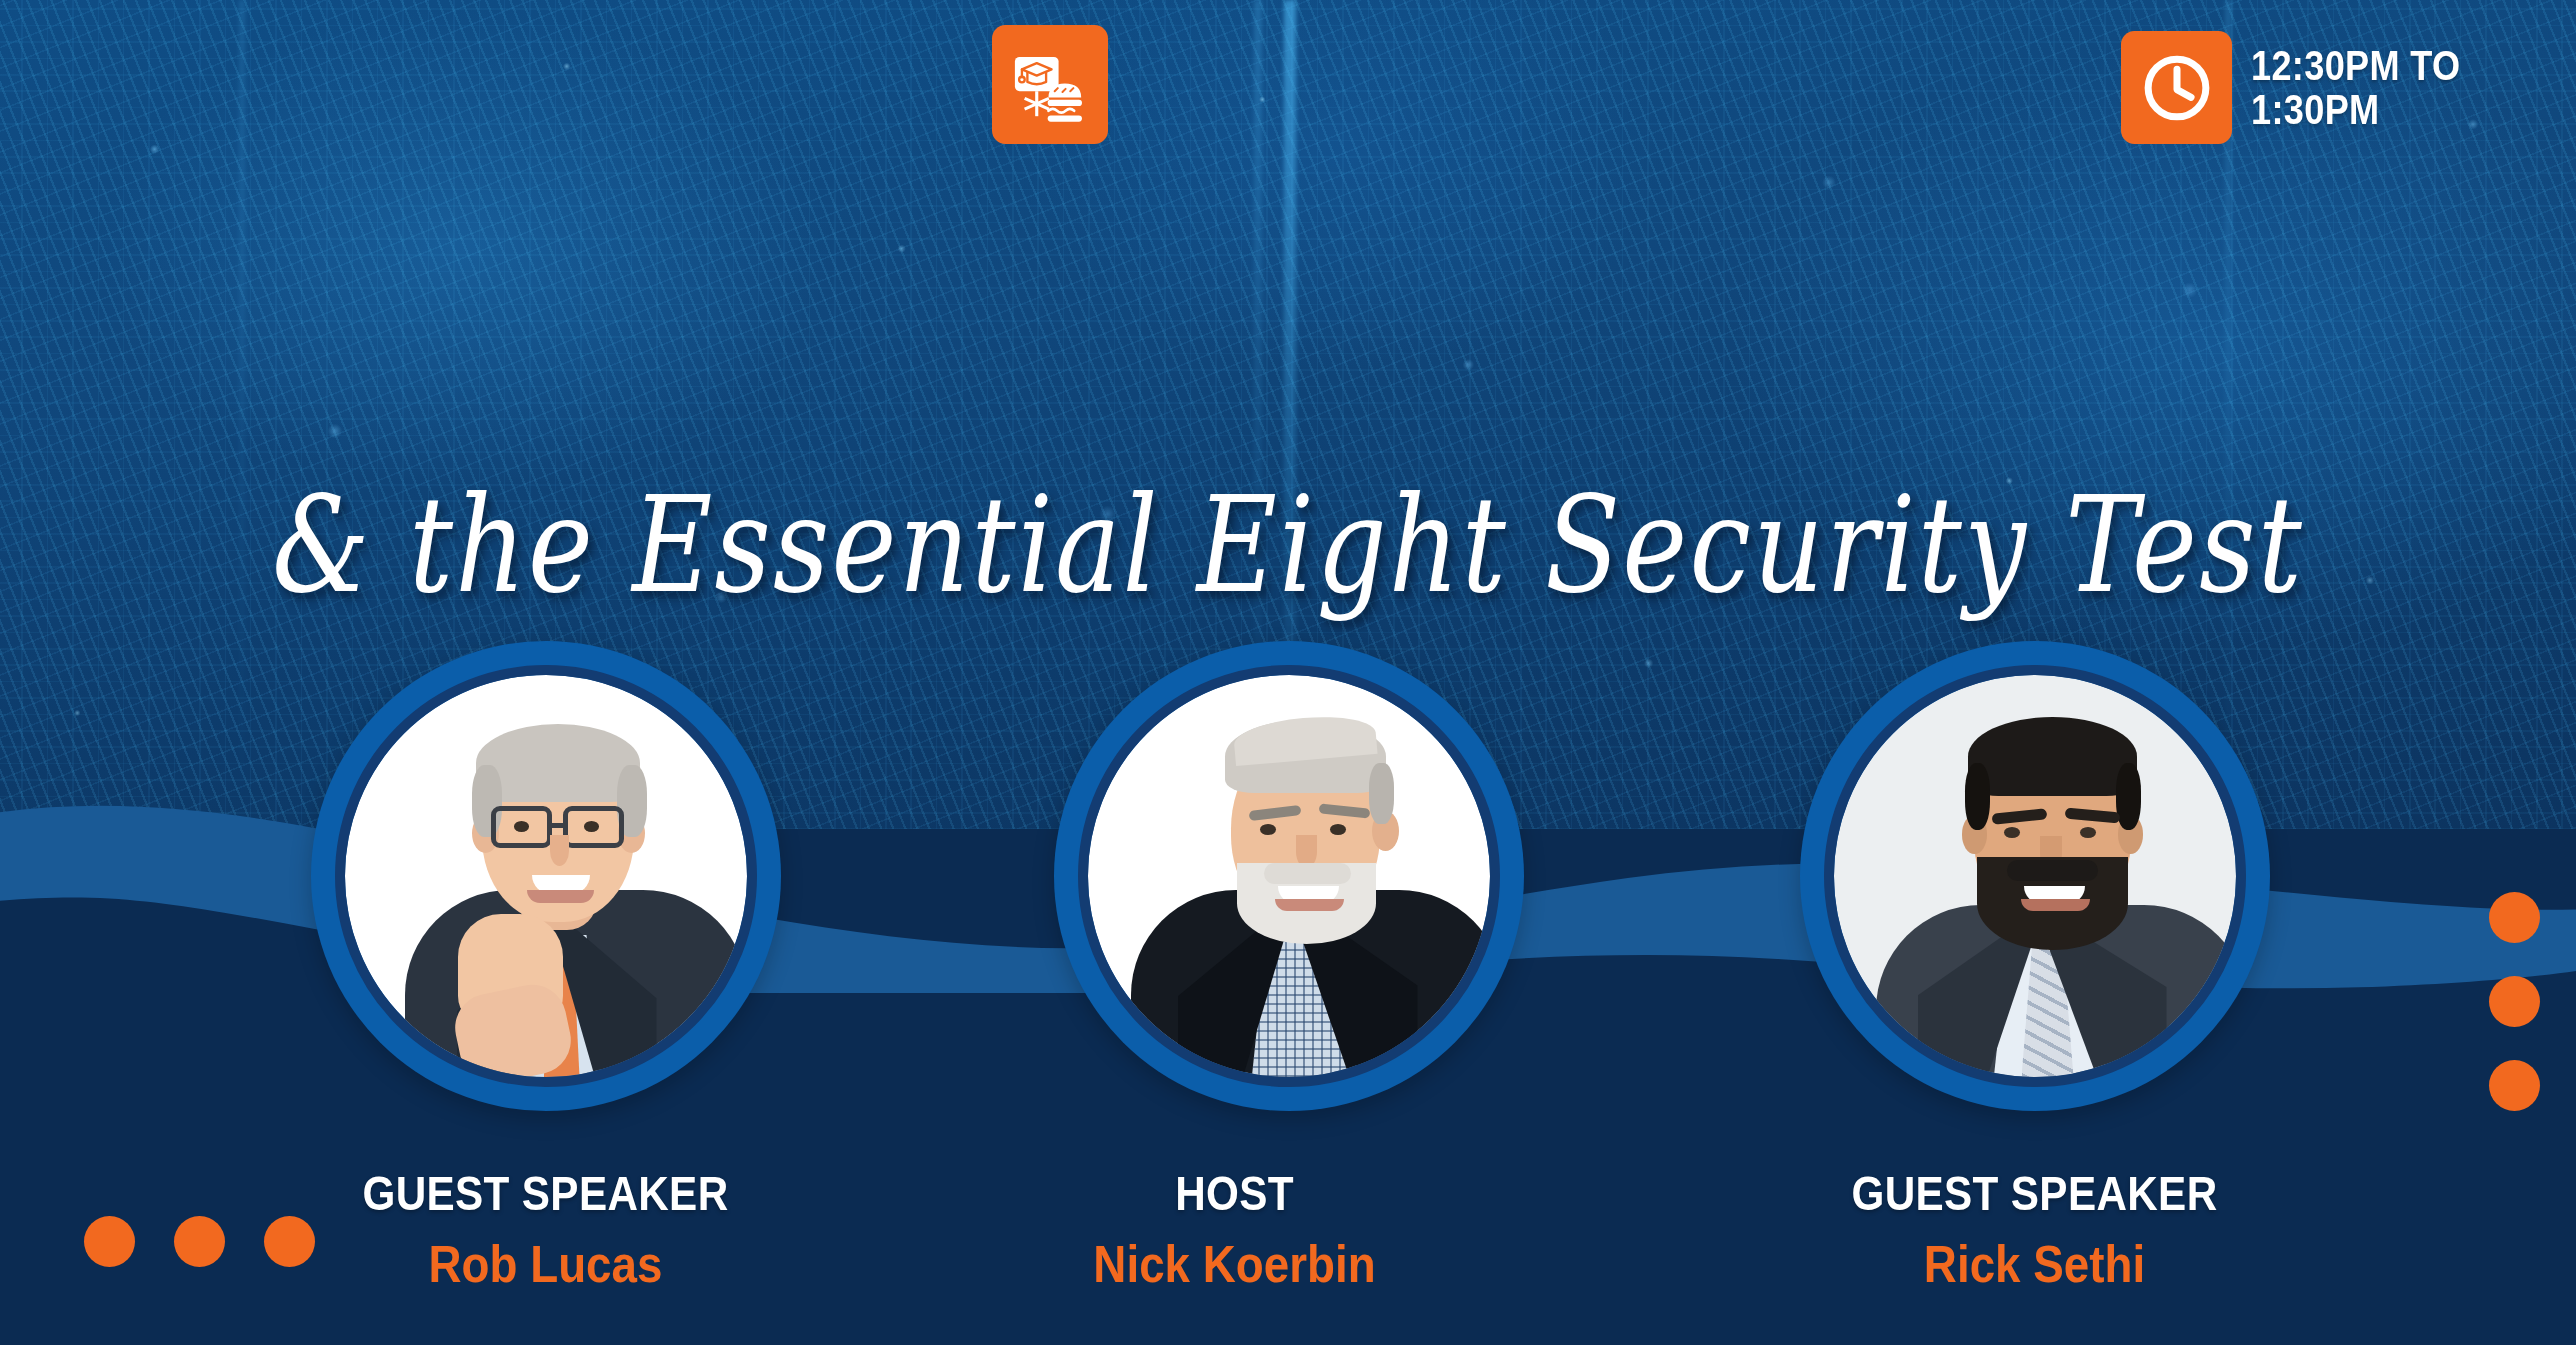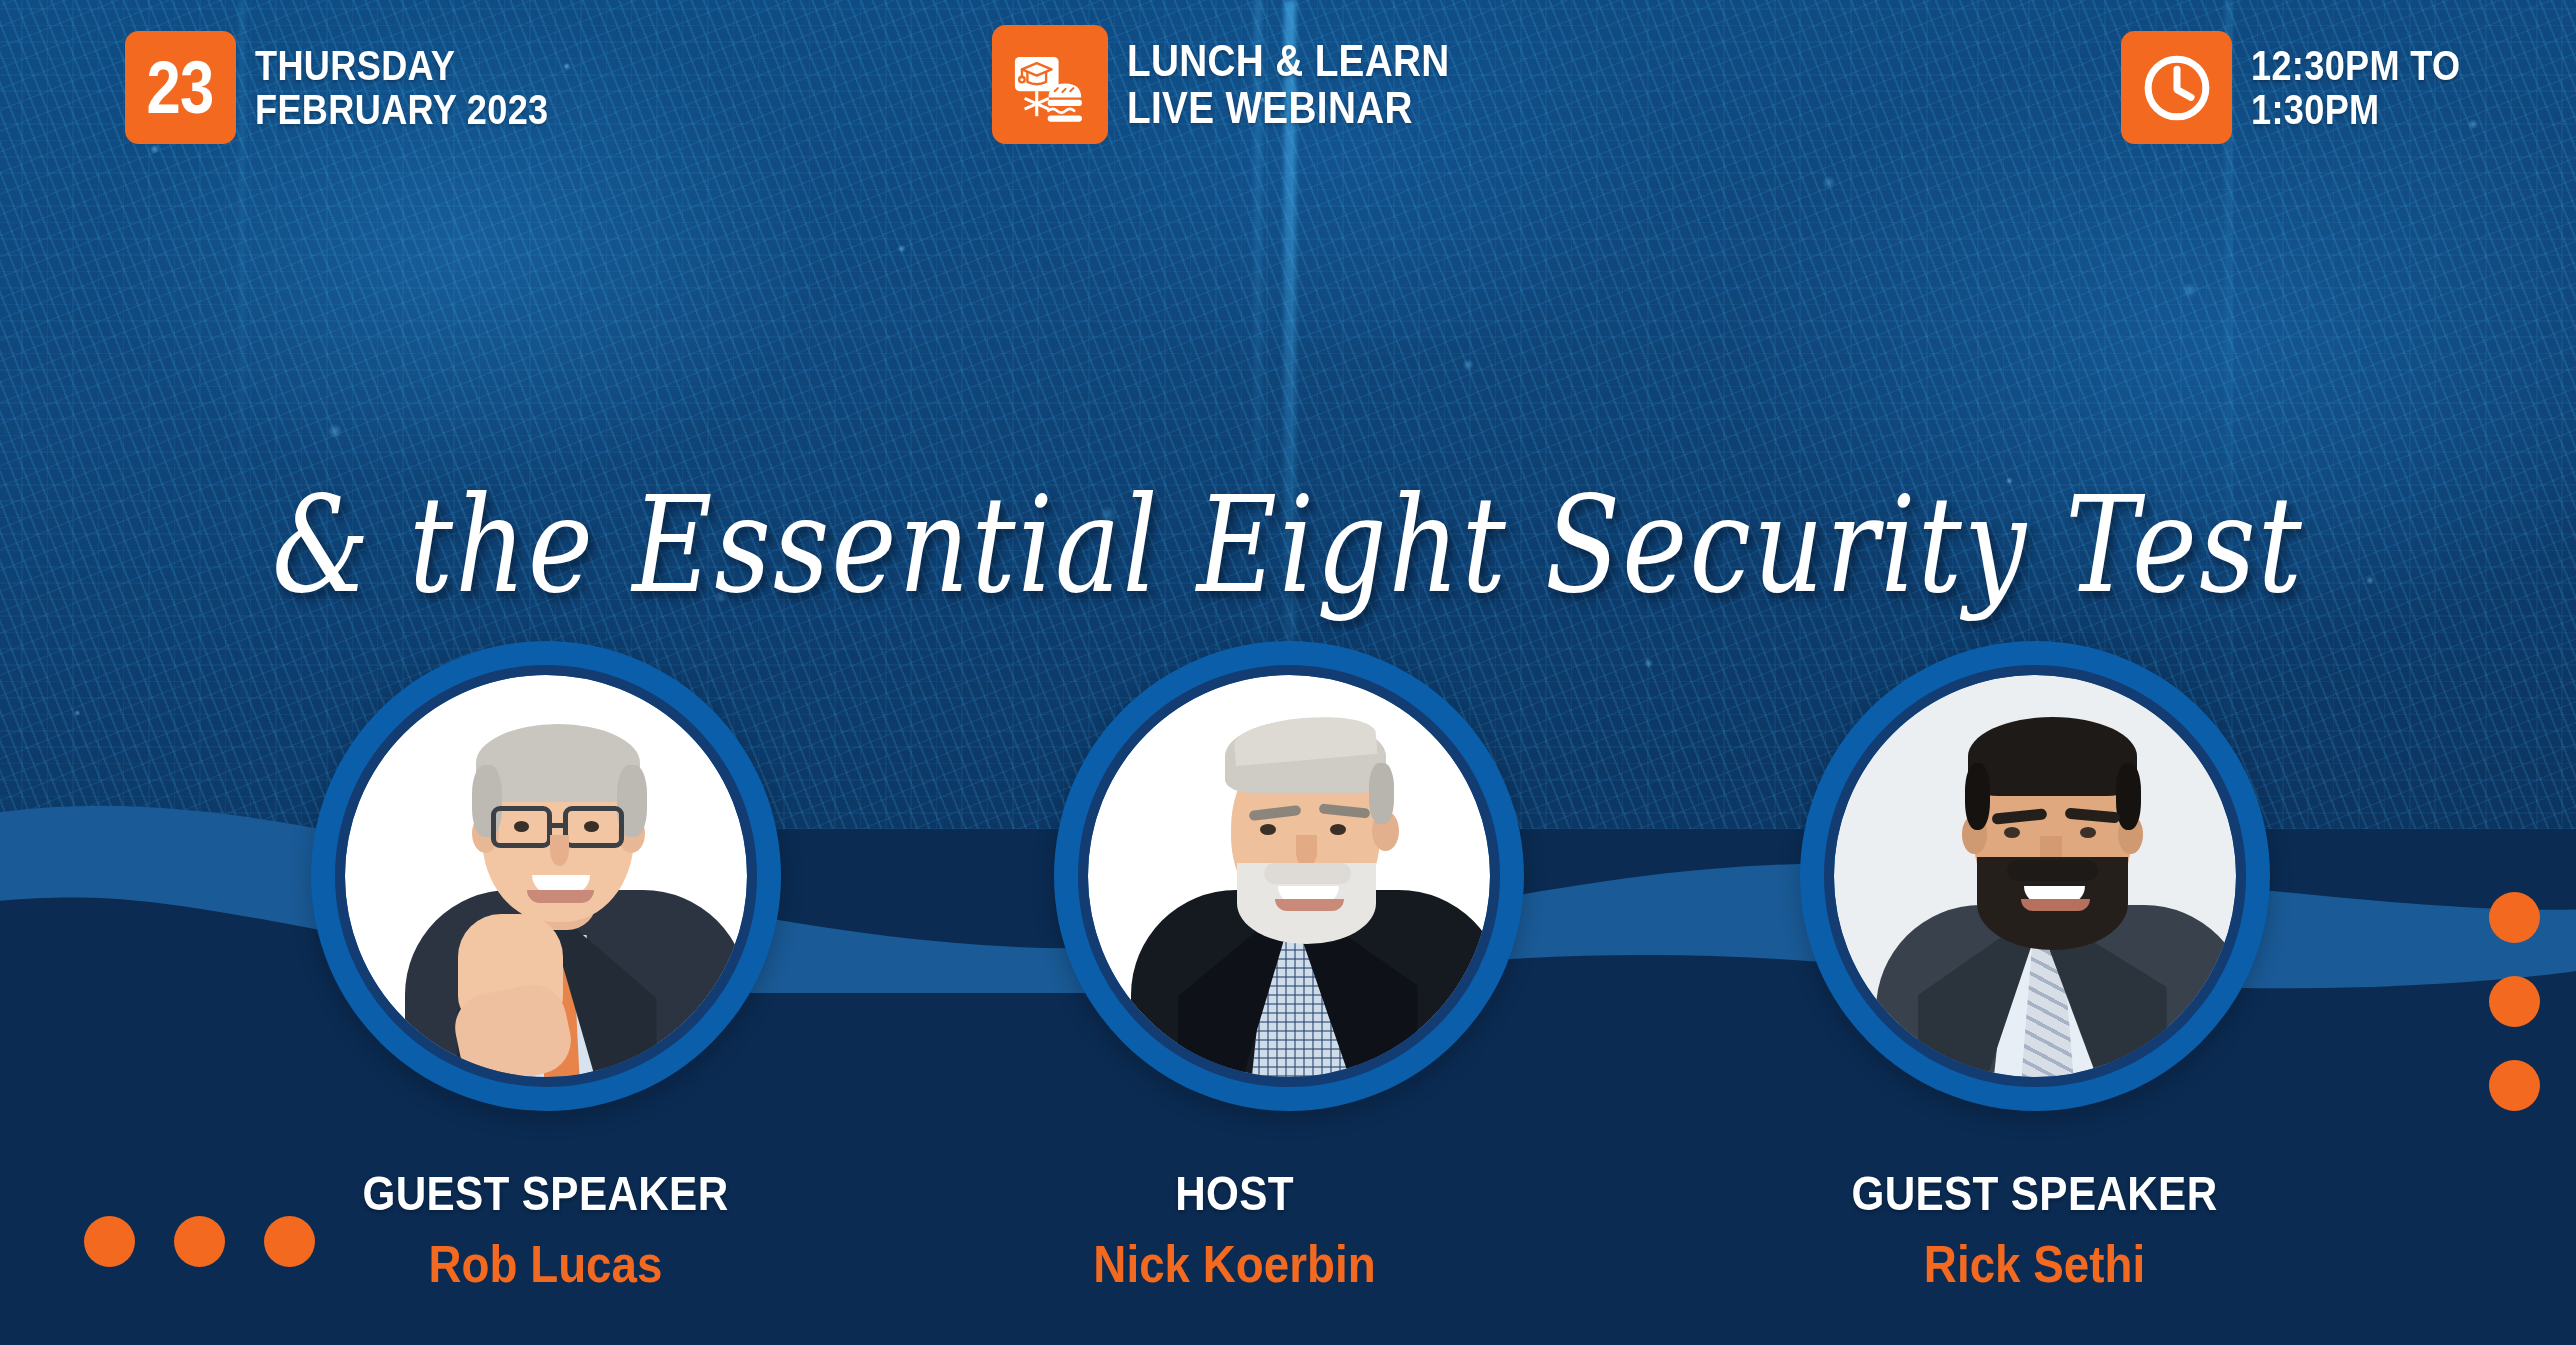--- a/index.html
+++ b/index.html
@@ -172,29 +172,20 @@
     <path d="M0,206 C120,196 190,204 300,222 C520,258 740,318 980,352
              C1180,380 1380,364 1600,330 C1860,290 2120,268 2380,284
              C2640,300 2900,330 3160,322 C3280,318 3380,310 3450,300
              L3450,820 L0,820 Z" fill="#0b2b52"></path>
   </svg>
 
   <div class="bottom-solid"></div>
 
   <div class="topbar">
 
-    <div class="info-block blk-date">
-      <div class="sq-badge">
-        <span class="day">23</span>
-      </div>
-      <div class="info-lines">
-        <div class="ln">THURSDAY</div>
-        <div class="ln">FEBRUARY 2023</div>
-      </div>
-    </div>
 
     <div class="info-block blk-lunch">
       <div class="sq-badge">
         <svg class="icon-lunch" viewBox="0 0 100 100">
 
           <rect x="5" y="14" width="56" height="44" rx="6" fill="#ffffff"></rect>
 
           <path d="M14 30 L33 22 L52 30 L33 38 Z" fill="none" stroke="#f2691f" stroke-width="3" stroke-linejoin="round"></path>
           <path d="M21 33 L21 46 Q33 52 45 46 L45 33" fill="none" stroke="#f2691f" stroke-width="3" stroke-linejoin="round"></path>
           <path d="M14 30 L14 40" stroke="#f2691f" stroke-width="3" stroke-linecap="round"></path>
@@ -203,24 +194,20 @@
           <rect x="31" y="58" width="4" height="32" fill="#ffffff"></rect>
           <rect x="16" y="72" width="34" height="4" fill="#ffffff" transform="rotate(24 33 74)"></rect>
           <rect x="16" y="72" width="34" height="4" fill="#ffffff" transform="rotate(-24 33 74)"></rect>
 
           <path d="M48 66 Q48 48 69 48 Q90 48 90 66 Z" fill="#ffffff"></path>
           <path d="M56 58 L60 54 M66 59 L70 55 M76 58 L80 54" stroke="#f2691f" stroke-width="2.6" stroke-linecap="round"></path>
           <rect x="47" y="69" width="44" height="8" rx="4" fill="#ffffff"></rect>
           <path d="M48 83 q5.5 -5 11 0 t11 0 t11 0" fill="none" stroke="#ffffff" stroke-width="3.4" stroke-linecap="round"></path>
           <rect x="47" y="89" width="44" height="8" rx="4" fill="#ffffff"></rect>
         </svg>
-      </div>
-      <div class="info-lines">
-        <div class="ln">LUNCH &amp; LEARN</div>
-        <div class="ln">LIVE WEBINAR</div>
       </div>
     </div>
 
     <div class="info-block blk-time">
       <div class="sq-badge">
         <svg class="icon-clock" viewBox="0 0 100 100">
           <circle cx="50" cy="50" r="37" fill="none" stroke="#ffffff" stroke-width="9"></circle>
           <path d="M50 26 L50 52 L68 62" fill="none" stroke="#ffffff" stroke-width="9" stroke-linecap="round" stroke-linejoin="round"></path>
         </svg>
       </div>

